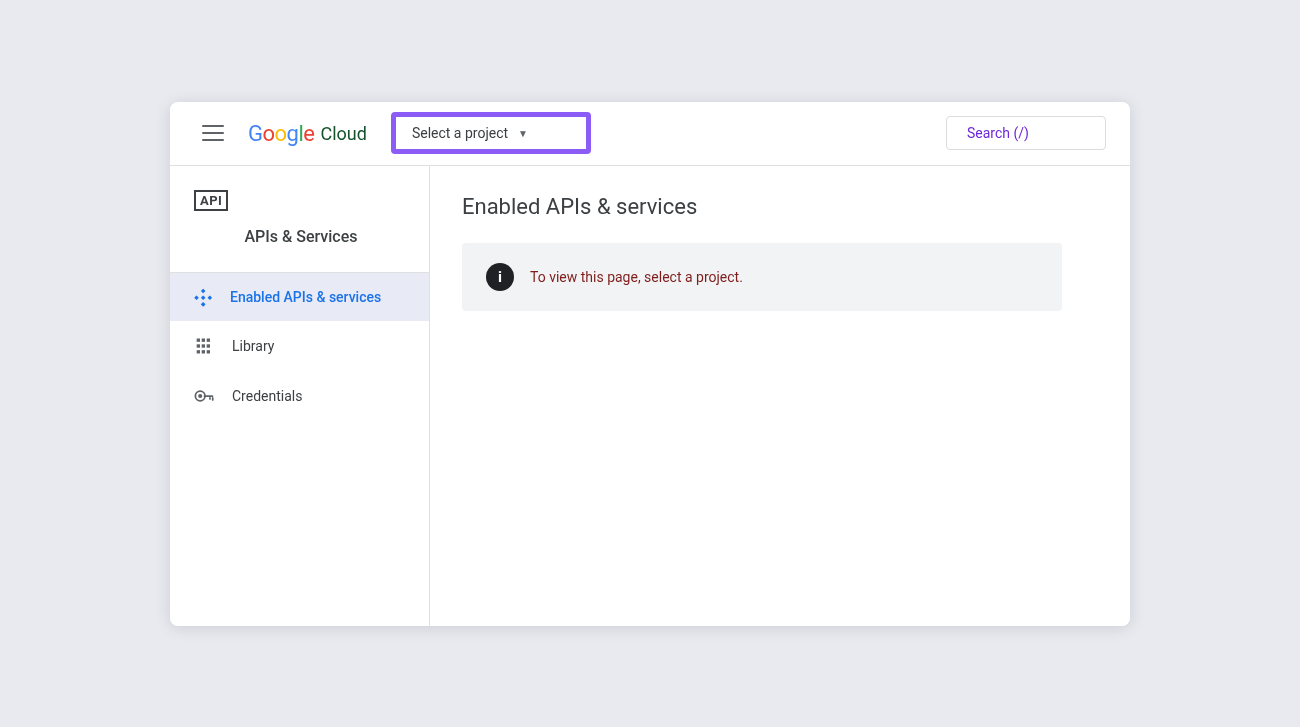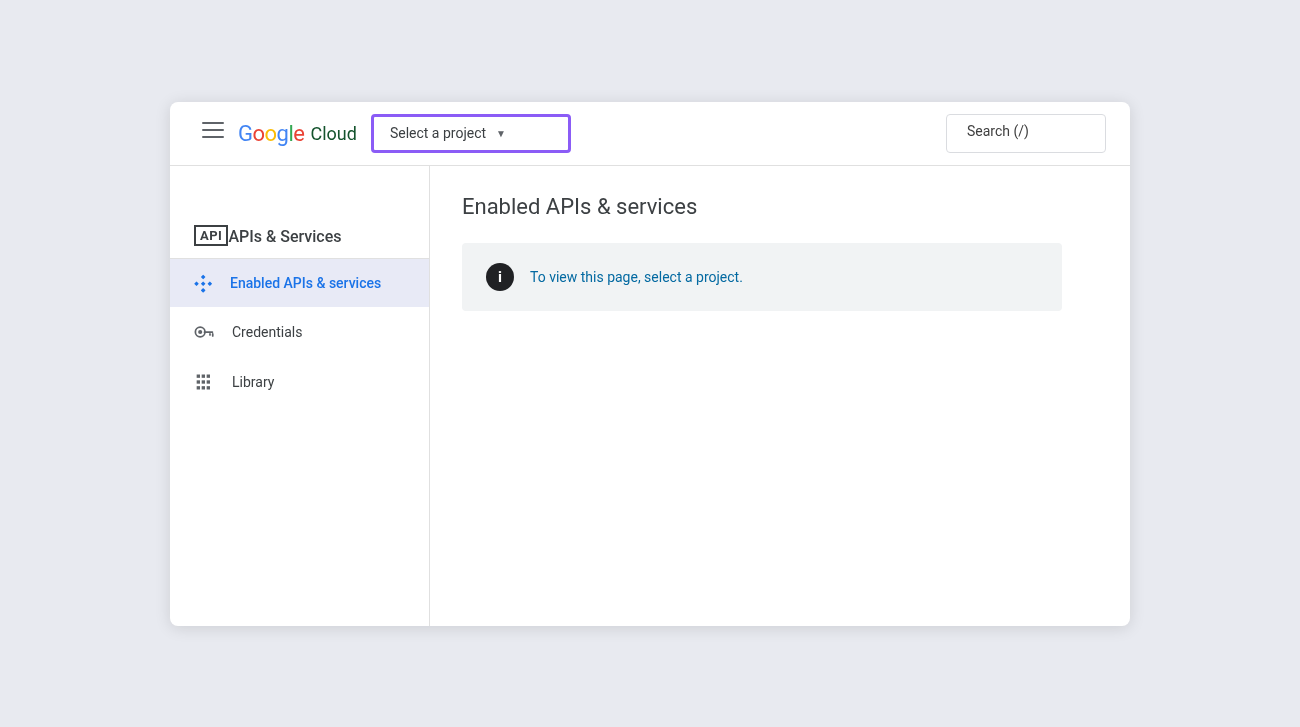--- a/index.html
+++ b/index.html
@@ -14,24 +14,25 @@
     .window {
       background: #fff;
       border-radius: 8px;
       box-shadow: 0 2px 16px rgba(0,0,0,0.12);
       width: 960px;
       overflow: hidden;
     }
     
     .topbar {
       display: flex;
+      align-items: center;
       padding: 12px 24px;
       height: 64px;
       border-bottom: 1px solid #e0e0e0;
-      gap: 6px;
+      gap: 16px;
     }
     .menu-icon {
       cursor: pointer;
       display: flex;
       flex-direction: column;
       gap: 5px;
       padding: 8px;
     }
     .menu-icon span {
       display: block;
@@ -57,60 +58,61 @@
     .logo-o2 { color: #fbbc05; }
     .logo-g2 { color: #4285f4; }
     .logo-l { color: #34a853; }
     .logo-e { color: #ea4335; }
     .logo-cloud {
       font-size: 18px;
       color: #14532d;
       font-weight: 400;
     }
     .project-selector {
-      border: 3px solid #8b5cf6;
+      border: 5px solid #8b5cf6;
       border-radius: 4px;
       padding: 8px 16px;
       display: flex;
       align-items: center;
       gap: 10px;
       cursor: pointer;
       font-size: 14px;
       color: #3c4043;
       min-width: 200px;
     }
     .project-selector .chevron {
       font-size: 10px;
       color: #5f6368;
     }
     .spacer { flex: 1; }
     .search-box {
       border: 1px solid #dadce0;
       border-radius: 4px;
       padding: 8px 20px;
       font-size: 14px;
-      color: #404040;
+      color: #6d28d9;
       min-width: 160px;
       cursor: text;
     }
     
     .main {
       display: flex;
       min-height: 460px;
     }
     
     .sidebar {
       width: 260px;
       border-right: 1px solid #e0e0e0;
       flex-shrink: 0;
     }
     .sidebar-header {
       display: flex;
-      align-items: flex-end;
-      padding: 24px 24px 12px 24px;
+      align-items: flex-start;
+      gap: 16px;
+      padding: 24px 24px 26px 24px;
       border-bottom: 1px solid #e0e0e0;
     }
     .api-badge {
       font-size: 13px;
       font-weight: 700;
       color: #3c4043;
       letter-spacing: 0.5px;
       border: 2px solid #3c4043;
       padding: 2px 4px;
       line-height: 1;
@@ -185,21 +187,21 @@
       display: flex;
       align-items: center;
       justify-content: center;
       flex-shrink: 0;
       color: #fff;
       font-size: 15px;
       font-weight: 700;
     }
     .info-text {
       font-size: 14px;
-      color: #0369a1;
+      color: #7f1d1d;
     }
   </style>
 </head>
 <body>
 
 <div class="window">
 
   <div class="topbar">
     <div class="menu-icon">
       <span></span>
@@ -234,52 +236,52 @@
         <div class="nav-icon icon-api-services">
           <svg viewBox="0 0 24 24" fill="none" xmlns="http://www.w3.org/2000/svg">
             <rect x="11" y="2" width="4" height="4" rx="0.5" transform="rotate(45 11 2)" fill="#1a73e8"></rect>
             <rect x="11" y="10" width="4" height="4" rx="0.5" transform="rotate(45 11 10)" fill="#1a73e8"></rect>
             <rect x="3" y="10" width="4" height="4" rx="0.5" transform="rotate(45 3 10)" fill="#1a73e8"></rect>
             <rect x="19" y="10" width="4" height="4" rx="0.5" transform="rotate(45 19 10)" fill="#1a73e8"></rect>
             <rect x="11" y="18" width="4" height="4" rx="0.5" transform="rotate(45 11 18)" fill="#1a73e8"></rect>
           </svg>
         </div>
         <span class="nav-label">Enabled APIs &amp; services</span>
-      </div>
-
-      <div class="nav-item">
-        <div class="nav-icon">
-          <svg width="22" height="16" viewBox="0 0 32 20" fill="none" xmlns="http://www.w3.org/2000/svg">
-            <circle cx="9" cy="10" r="7" stroke="#5f6368" stroke-width="2.5" fill="none"></circle>
-            <circle cx="9" cy="10" r="3" fill="#5f6368"></circle>
-            <rect x="14" y="9" width="14" height="2.5" rx="1.25" fill="#5f6368"></rect>
-            <rect x="22" y="11.5" width="2.5" height="4" rx="1.25" fill="#5f6368"></rect>
-            <rect x="26" y="11.5" width="2.5" height="5.5" rx="1.25" fill="#5f6368"></rect>
-          </svg>
-        </div>
-        <span class="nav-label">Credentials</span>
       </div>
 
       <div class="nav-item">
         <div class="nav-icon">
           <svg width="20" height="20" viewBox="0 0 24 24" fill="none" xmlns="http://www.w3.org/2000/svg">
             <rect x="2" y="3" width="4" height="4" fill="#5f6368"></rect>
             <rect x="8" y="3" width="4" height="4" fill="#5f6368"></rect>
             <rect x="14" y="3" width="4" height="4" fill="#5f6368"></rect>
             <rect x="2" y="10" width="4" height="4" fill="#5f6368"></rect>
             <rect x="8" y="10" width="4" height="4" fill="#5f6368"></rect>
             <rect x="14" y="10" width="4" height="4" fill="#5f6368"></rect>
             <rect x="2" y="17" width="4" height="4" fill="#5f6368"></rect>
             <rect x="8" y="17" width="4" height="4" fill="#5f6368"></rect>
             <rect x="14" y="17" width="4" height="4" fill="#5f6368"></rect>
           </svg>
         </div>
         <span class="nav-label">Library</span>
       </div>
 
+      <div class="nav-item">
+        <div class="nav-icon">
+          <svg width="22" height="16" viewBox="0 0 32 20" fill="none" xmlns="http://www.w3.org/2000/svg">
+            <circle cx="9" cy="10" r="7" stroke="#5f6368" stroke-width="2.5" fill="none"></circle>
+            <circle cx="9" cy="10" r="3" fill="#5f6368"></circle>
+            <rect x="14" y="9" width="14" height="2.5" rx="1.25" fill="#5f6368"></rect>
+            <rect x="22" y="11.5" width="2.5" height="4" rx="1.25" fill="#5f6368"></rect>
+            <rect x="26" y="11.5" width="2.5" height="5.5" rx="1.25" fill="#5f6368"></rect>
+          </svg>
+        </div>
+        <span class="nav-label">Credentials</span>
+      </div>
+
     </div>
 
     <div class="content">
       <h1 class="content-title">Enabled APIs &amp; services</h1>
       <div class="info-banner">
         <div class="info-icon">i</div>
         <span class="info-text">To view this page, select a project.</span>
       </div>
     </div>
   </div>

